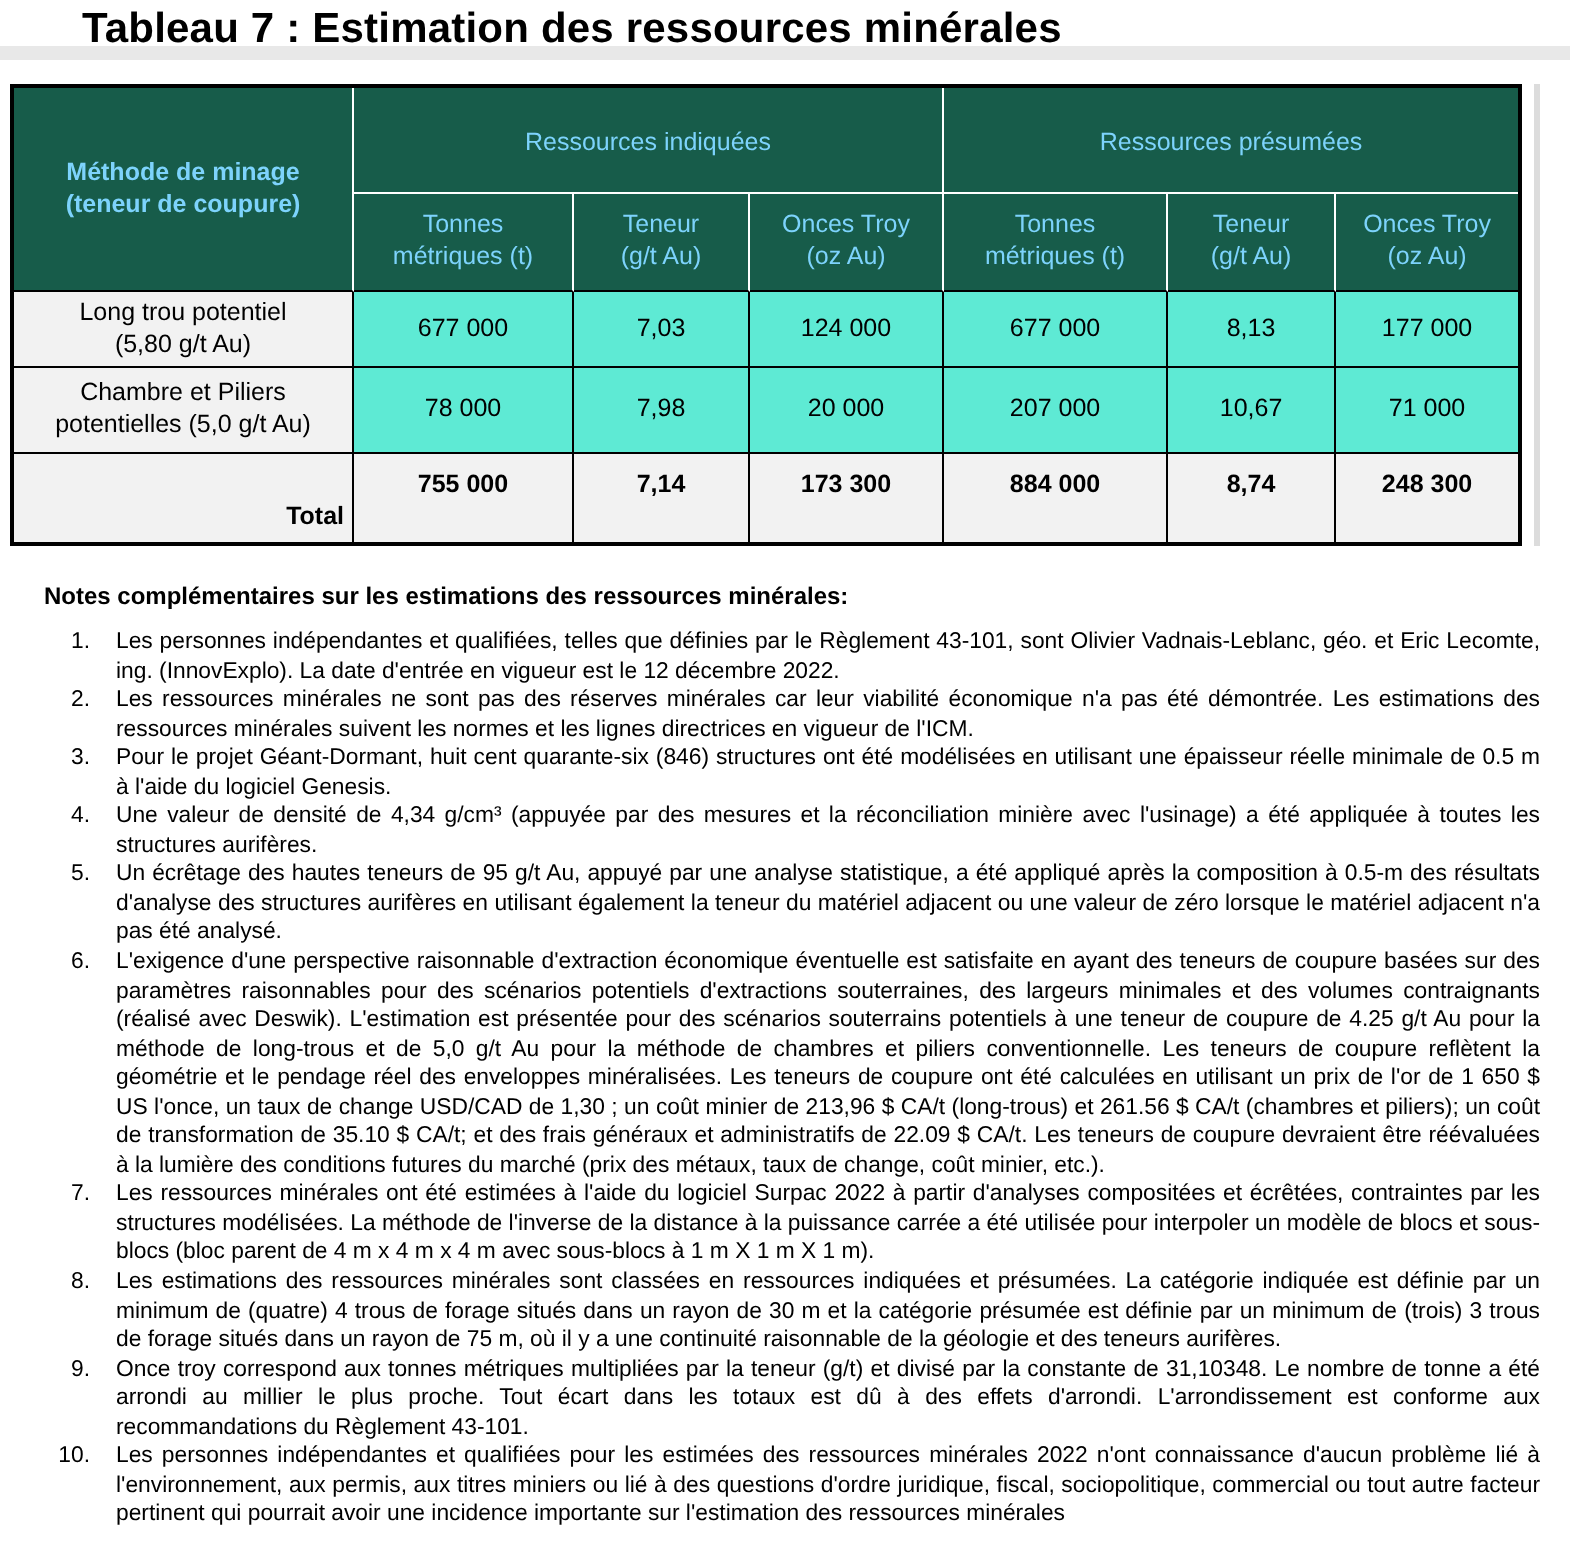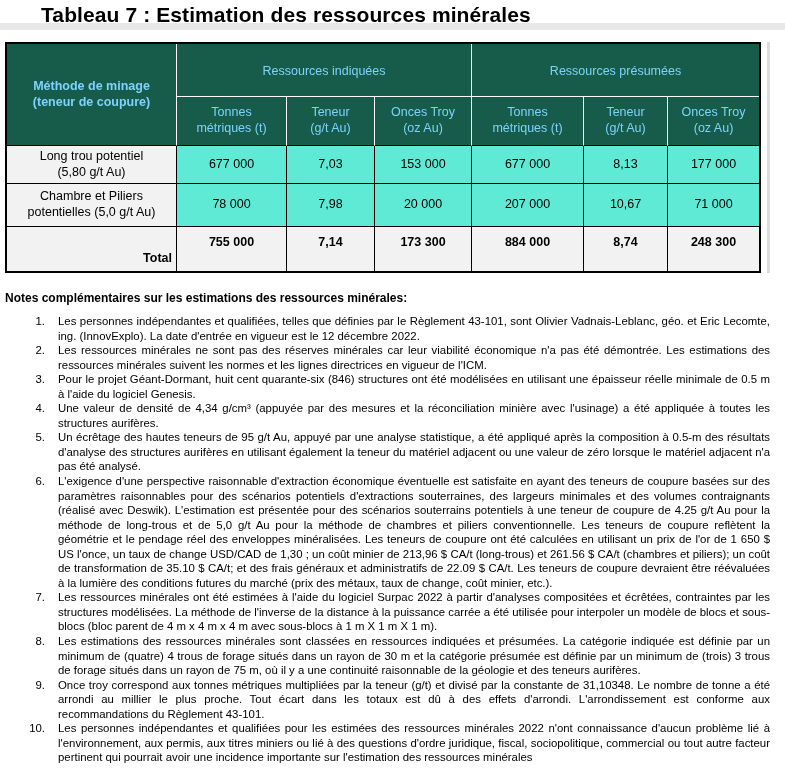--- a/index.html
+++ b/index.html
@@ -62,21 +62,21 @@
     background:var(--gray-row);font-weight:bold;height:44px;
     vertical-align:top;padding-top:8px;
   }
   tbody tr.total td.row-label{
     vertical-align:bottom;padding-bottom:4px;text-align:right;
   }
   .notes{
     position:absolute;left:0;top:291px;width:778px;
   }
   .notes-heading{
-    margin-left:5px;font-size:12px;font-weight:bold;
+    margin-left:22px;font-size:12px;font-weight:bold;
   }
   .notes-list{
     margin-top:9px;
   }
   .note-item{
     display:flex;align-items:flex-start;
     font-size:11.4px;line-height:14.55px;
   }
   .note-num{
     flex:0 0 45px;text-align:right;padding-right:0;
@@ -124,21 +124,21 @@
       <th class="sub">Onces Troy
 (oz Au)</th>
     </tr>
   </thead>
   <tbody>
       <tr>
         <td class="row-label">Long trou potentiel
 (5,80 g/t Au)</td>
         <td>677 000</td>
         <td>7,03</td>
-        <td>153 000</td>
+        <td>124 000</td>
         <td>677 000</td>
         <td>8,13</td>
         <td>177 000</td>
       </tr>
       <tr class="r2">
         <td class="row-label">Chambre et Piliers
 potentielles (5,0 g/t Au)</td>
         <td>78 000</td>
         <td>7,98</td>
         <td>20 000</td>

